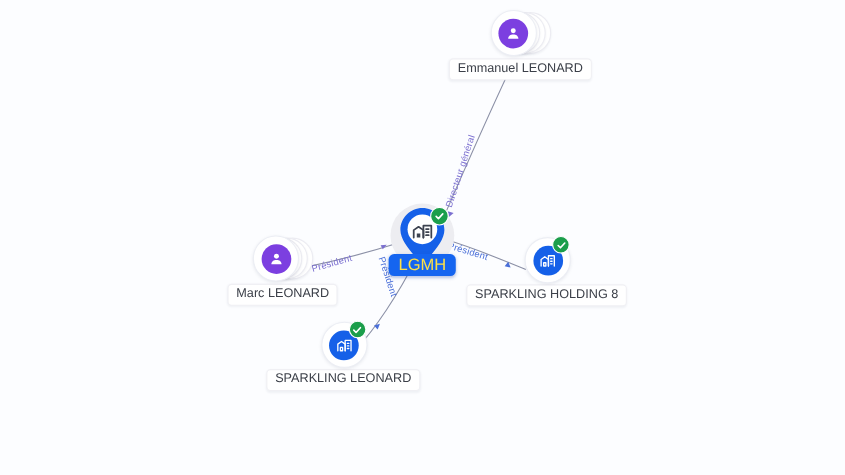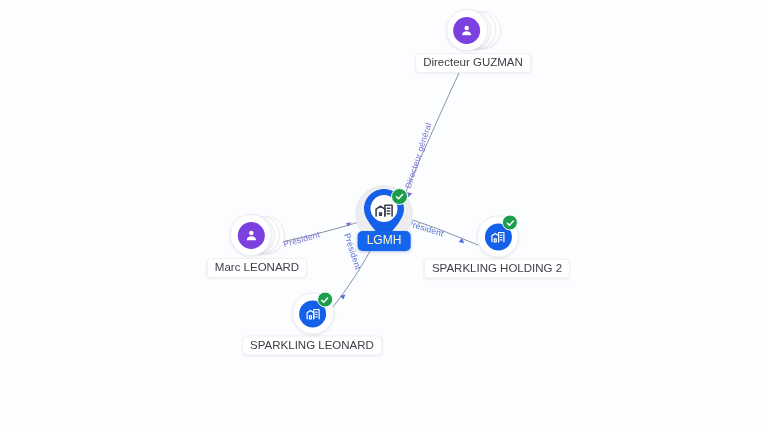--- a/index.html
+++ b/index.html
@@ -183,23 +183,23 @@
     box-shadow: 0 1px 2px rgba(40,50,80,0.06);
   }
   .pin-label {
     position: absolute;
     left: 50%;
     top: 46px;
     transform: translateX(-50%);
     background: #1565f0;
     border-radius: 5px;
     padding: 2px 9px 3px 9px;
-    font-size: 12px;
+    font-size: 15px;
     line-height: 15px;
-    color: #fef9c3;
+    color: #fde047;
     white-space: nowrap;
     z-index: 5;
     box-shadow: 0 1px 3px rgba(20,60,160,0.30);
   }
 
   
   .edge-label {
     position: absolute;
     font-size: 8.5px;
     line-height: 10px;
@@ -246,21 +246,21 @@
       <div class="stack-card c1"></div>
       <div class="person-avatar">
         <div class="person-disc">
           <svg width="15" height="15" viewBox="0 0 24 24" fill="#ffffff">
             <circle cx="12" cy="8" r="3.6"></circle>
             <path d="M4.6 19.4c0-4 3.3-6.2 7.4-6.2s7.4 2.2 7.4 6.2z"></path>
           </svg>
         </div>
       </div>
     </div>
-    <div class="node-label" style="margin-top:4px;">Directeur GUZMAN</div>
+    <div class="node-label" style="margin-top:4px;">Emmanuel LEONARD</div>
   </div>
 
   <div class="node" style="left:257px; top:246px;text-align:right;">
     <div class="person-stack">
       <div class="stack-card c3"></div>
       <div class="stack-card c2"></div>
       <div class="stack-card c1"></div>
       <div class="person-avatar">
         <div class="person-disc">
           <svg width="15" height="15" viewBox="0 0 24 24" fill="#ffffff">
@@ -284,21 +284,21 @@
             <path d="M6.5 15.5h3V20h-3z"></path>
           </svg>
         </div>
       </div>
       <div class="check-badge">
         <svg width="9" height="9" viewBox="0 0 24 24" fill="none" stroke="#ffffff" stroke-width="4" stroke-linecap="round" stroke-linejoin="round">
           <path d="M4 12.5 L9.5 18 L20 6.5"></path>
         </svg>
       </div>
     </div>
-    <div class="node-label">SPARKLING HOLDING 2</div>
+    <div class="node-label">SPARKLING HOLDING 8</div>
   </div>
 
   <div class="node" style="left:312px; top:324px;">
     <div class="company-wrap">
       <div class="company-ring">
         <div class="company-disc">
           <svg width="16" height="16" viewBox="0 0 24 24" fill="none" stroke="#ffffff" stroke-width="1.8" stroke-linecap="round" stroke-linejoin="round">
             <path d="M3 20V11l5-3.6 5 3.6v9"></path>
             <path d="M13 20V6h8v14"></path>
             <path d="M16 10h2M16 13.5h2M16 17h2"></path>

